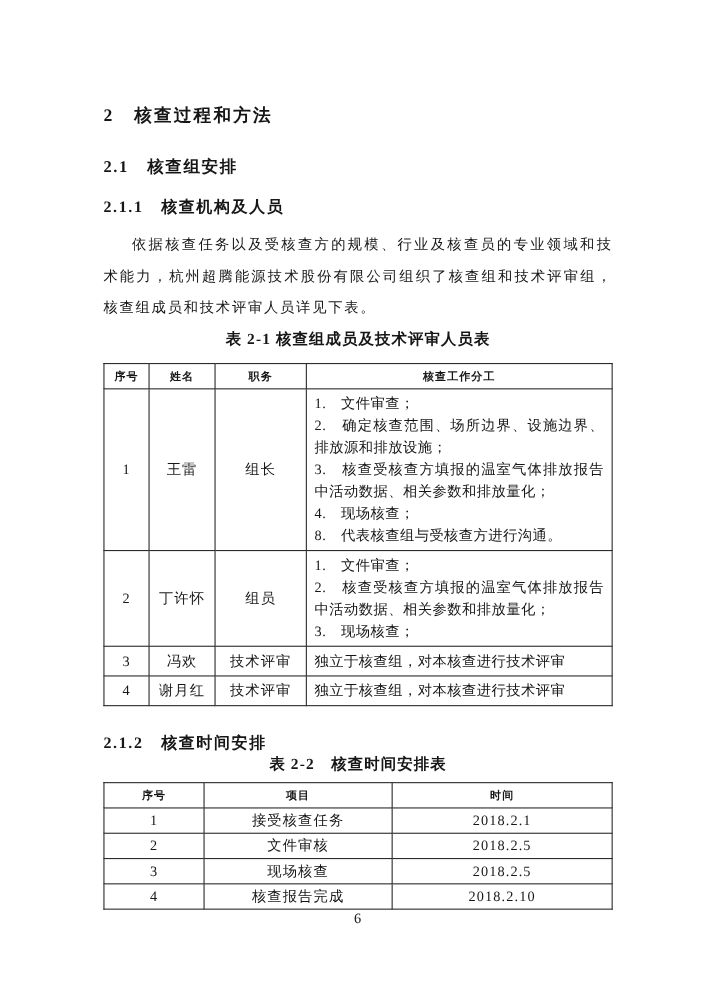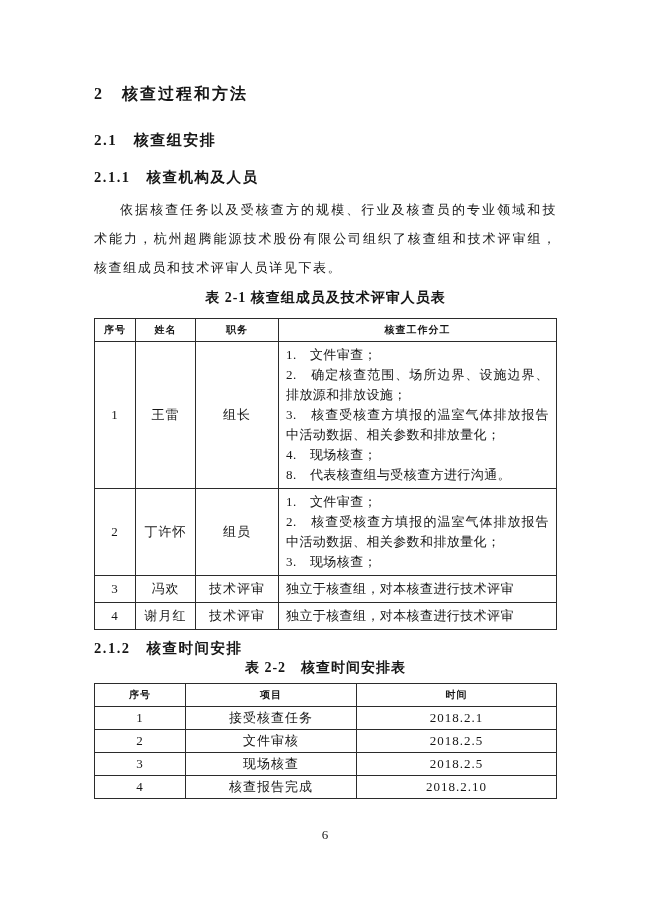--- a/index.html
+++ b/index.html
@@ -11,21 +11,21 @@
     width: 650px;
     height: 900px;
     position: relative;
     font-family: "Liberation Serif", "DejaVu Serif", serif;
     color: #161616;
     overflow: hidden;
   }
   .content {
     position: absolute;
     left: 94px;
-    top: 0;
+    top: 12px;
     width: 463px;
   }
   .sec-heading {
     font-size: 16px;
     font-weight: bold;
     letter-spacing: 2px;
     margin: 84px 0 0 0;
     line-height: 20px;
   }
   .sub-heading {
@@ -94,21 +94,21 @@
   }
   .duties-cell p { margin: 0; }
   .schedule-table { margin-top: 5px; }
   .schedule-table td {
     height: 22px;
     text-align: center;
     vertical-align: middle;
     letter-spacing: 1px;
     padding: 0 2px;
   }
-  .subsection2 { margin-top: 8px; }
+  .subsection2 { margin-top: 24px; }
   .caption2 { margin-top: 0; font-family: Liberation Serif, serif; }
   .page-number {
     position: absolute;
     top: 827px;
     left: 0;
     width: 100%;
     text-align: center;
     font-size: 13px;
   }
 </style>

